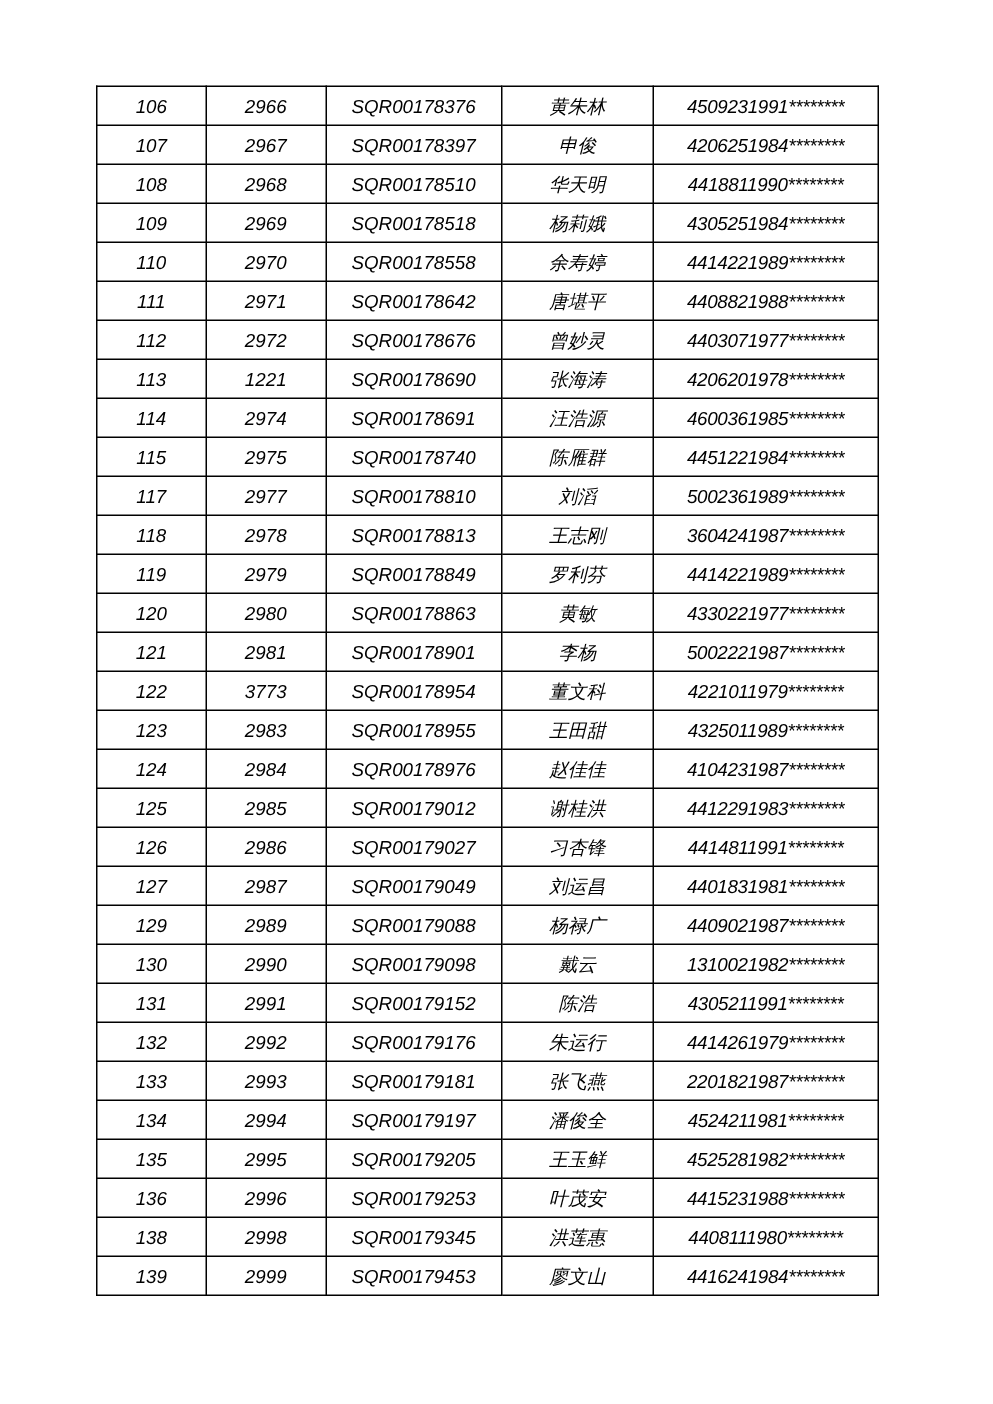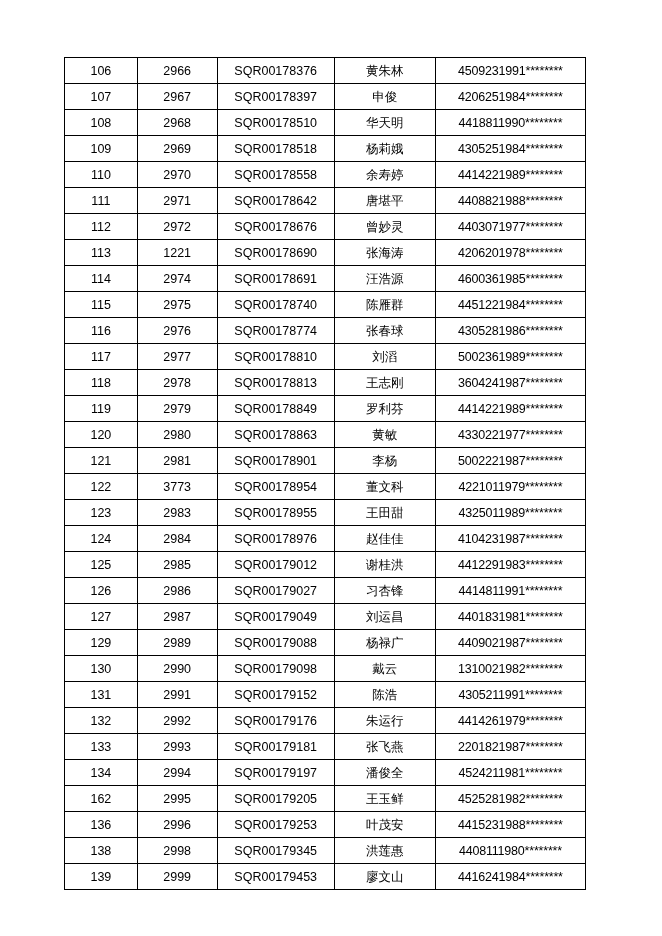--- a/index.html
+++ b/index.html
@@ -12,20 +12,21 @@
     height: 936px;
     font-family: "Liberation Sans", sans-serif;
     color: #000000;
     overflow: hidden;
   }
   .page {
     position: relative;
     width: 662px;
     height: 682px;
     box-sizing: border-box;
+    font-style: italic;
   }
   .table-wrap {
     position: absolute;
     left: 64px;
     top: 57px;
     width: 522px;
   }
   table.data-table {
     border-collapse: collapse;
     width: 522px;
@@ -131,27 +132,20 @@
             <td class="cell-id">4600361985********</td>
           </tr>
           <tr>
             <td class="cell-seq">115</td>
             <td class="cell-num">2975</td>
             <td class="cell-code">SQR00178740</td>
             <td class="cell-name">陈雁群</td>
             <td class="cell-id">4451221984********</td>
           </tr>
           <tr>
-            <td class="cell-seq">116</td>
-            <td class="cell-num">2976</td>
-            <td class="cell-code">SQR00178774</td>
-            <td class="cell-name">张春球</td>
-            <td class="cell-id">4305281986********</td>
-          </tr>
-          <tr>
             <td class="cell-seq">117</td>
             <td class="cell-num">2977</td>
             <td class="cell-code">SQR00178810</td>
             <td class="cell-name">刘滔</td>
             <td class="cell-id">5002361989********</td>
           </tr>
           <tr>
             <td class="cell-seq">118</td>
             <td class="cell-num">2978</td>
             <td class="cell-code">SQR00178813</td>
@@ -257,21 +251,21 @@
             <td class="cell-id">2201821987********</td>
           </tr>
           <tr>
             <td class="cell-seq">134</td>
             <td class="cell-num">2994</td>
             <td class="cell-code">SQR00179197</td>
             <td class="cell-name">潘俊全</td>
             <td class="cell-id">4524211981********</td>
           </tr>
           <tr>
-            <td class="cell-seq">162</td>
+            <td class="cell-seq">135</td>
             <td class="cell-num">2995</td>
             <td class="cell-code">SQR00179205</td>
             <td class="cell-name">王玉鲜</td>
             <td class="cell-id">4525281982********</td>
           </tr>
           <tr>
             <td class="cell-seq">136</td>
             <td class="cell-num">2996</td>
             <td class="cell-code">SQR00179253</td>
             <td class="cell-name">叶茂安</td>

